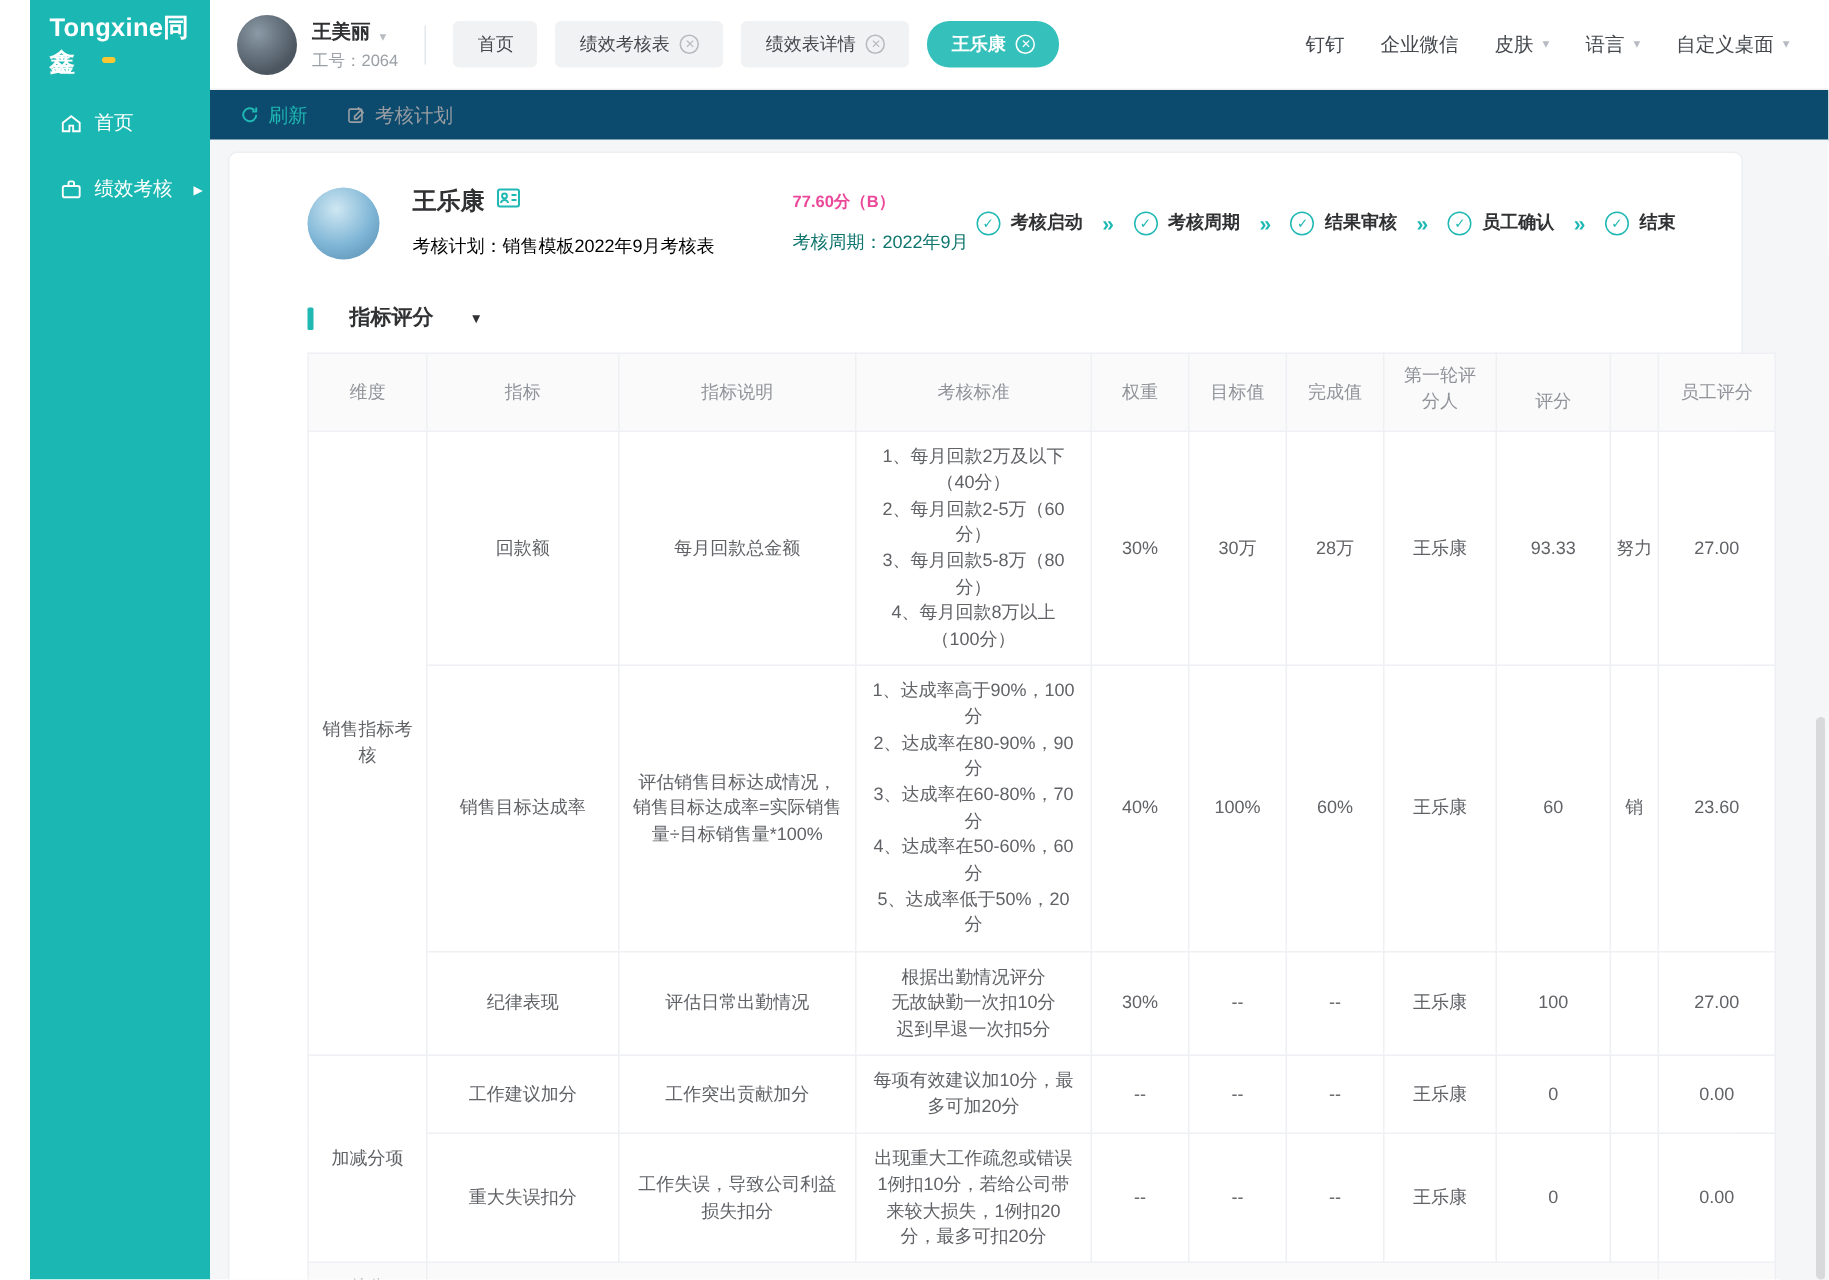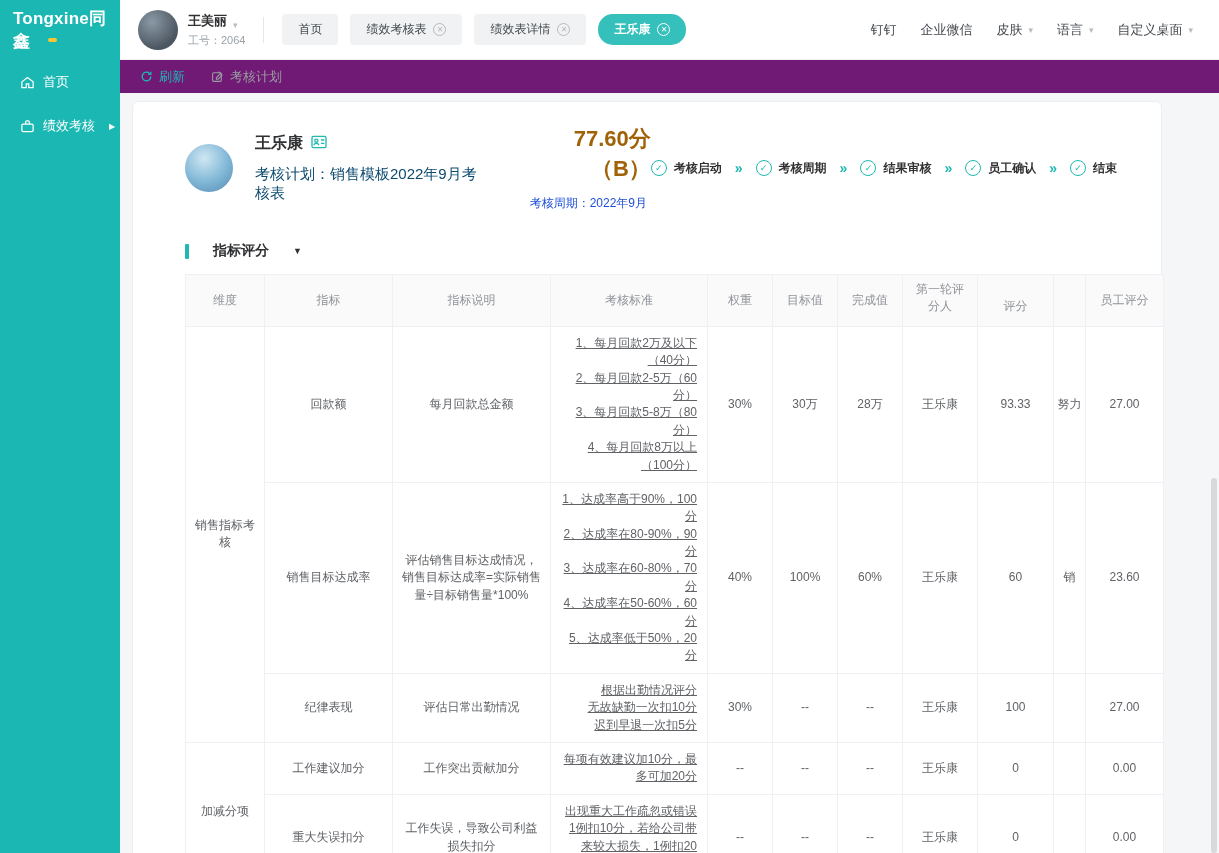--- a/index.html
+++ b/index.html
@@ -1,17 +1,17 @@
 <!DOCTYPE html>
 <html><head>
 <meta charset="utf-8">
 <style>
   * { margin:0; padding:0; box-sizing:border-box; }
   html,body { width:1219px; height:853px; overflow:hidden; font-family:"Liberation Sans","DejaVu Sans",sans-serif; background:#fff; }
-  .app { display:flex; width:100%; height:100%; }
+  .app { display:flex; width:100%; height:100%;padding-left:20px; }
 
   
   .sidebar { width:120px; background:#1bb7b2; color:#fff; flex-shrink:0; display:flex; flex-direction:column; }
   .logo { height:60px; display:flex; align-items:center; padding-left:13px; position:relative; }
   .logo-text { font-size:17px; font-weight:bold; letter-spacing:.2px; }
   .logo-dot { position:absolute; left:48px; top:38px; width:9px; height:4px; background:#f9c733; border-radius:2px; }
   .side-item { display:flex; align-items:center; gap:8px; height:44px; padding-left:20px; font-size:13px; cursor:pointer; }
   .side-item:first-of-type { margin-top:14px; }
   .side-item .s-ic { width:15px; height:15px; display:inline-flex; }
   .side-arrow { font-size:8px; margin-left:6px; }
@@ -28,59 +28,59 @@
   .v-divider { width:1px; height:26px; background:#e4e7ea; margin:0 18px; }
   .tabs { display:flex; align-items:center; gap:12px; }
   .tab { background:#f1f2f3; color:#45494e; font-size:12px; padding:7px 16px; border-radius:4px; display:flex; align-items:center; gap:7px; cursor:pointer; white-space:nowrap; }
   .tab.active { background:#35c0bb; color:#fff; border-radius:15px; font-weight:bold; }
   .tab-close { width:13px; height:13px; border:1px solid #b7babd; border-radius:50%; font-size:8px; line-height:11px; text-align:center; color:#b7babd; }
   .tab.active .tab-close { border-color:#ffffff; color:#ffffff; }
   .top-links { margin-left:auto; display:flex; align-items:center; gap:24px; font-size:13px; color:#45494e; }
   .top-link { display:flex; align-items:center; gap:6px; cursor:pointer; white-space:nowrap; }
   .link-caret { color:#b8bcc2; font-size:9px; }
 
-  .toolbar { height:34px; background:#701a75; border-bottom:1px solid #f3f4f5; display:flex; align-items:center; gap:26px; padding-left:20px; }
+  .toolbar { height:34px; background:#0c4a6e; border-bottom:1px solid #f3f4f5; display:flex; align-items:center; gap:26px; padding-left:20px; }
   .tool { display:flex; align-items:center; gap:6px; font-size:13px; cursor:pointer; }
   .tool.refresh { color:#1fb8b3; }
   .tool.modify { color:#9a9ea3; }
   .tool svg { display:block; }
 
   .content { flex:1; background:#f5f6f7; padding:7px 57px 0 12px; overflow:hidden; }
   .card { background:#fff; border:1px solid #ebeff1; border-radius:6px; padding:22px 4px 30px 52px; min-height:820px; }
 
   
   .emp { display:flex; align-items:center; padding-right:40px; }
   .av-emp { width:48px; height:48px; background:radial-gradient(circle at 40% 30%, #cfe7f2, #7fb6d6 55%, #5d93b5 90%); }
   .emp-name-col { margin-left:22px; }
   .emp-name-row { display:flex; align-items:center; gap:8px; }
   .emp-name { font-size:16px; font-weight:bold; color:#303133; }
-  .emp-plan { font-size:15px; color:#0c4a6e; margin-top:11px; }
+  .emp-plan { font-size:12px; color:#000000; margin-top:11px; }
   .emp-score-col { margin-left:52px; }
-  .emp-score { font-size:22px; font-weight:bold; color:#a16207;text-align:right; }
-  .emp-period { font-size:12px; color:#1d4ed8; margin-top:11px; }
+  .emp-score { font-size:11px; font-weight:bold; color:#ec4899; }
+  .emp-period { font-size:12px; color:#0f766e; margin-top:11px; }
   .steps { margin-left:auto; display:flex; align-items:center; gap:13px; }
   .step { display:flex; align-items:center; gap:7px; }
   .step-circle { width:16px; height:16px; border:1px solid #1fb8b3; border-radius:50%; color:#1fb8b3; font-size:9px; line-height:14px; text-align:center; flex-shrink:0; }
   .step-label { font-size:12px; color:#303133; font-weight:600; white-space:nowrap; }
   .step-sep { color:#1fb8b3; font-size:14px; font-weight:bold; }
 
   
   .section-title { display:flex; align-items:center; gap:24px; margin:30px 0 14px 0; }
   .accent { width:4px; height:15px; background:#1fb8b3; border-radius:1px; }
   .section-text { font-size:14px; font-weight:bold; color:#303133; }
   .section-caret { font-size:9px; color:#303133; }
 
   
   .tbl-wrap { width:978px; }
   table { border-collapse:collapse; table-layout:fixed; width:978px; font-size:12px; color:#606266; }
   th, td { border:1px solid #eef0f4; text-align:center; padding:6px 8px; vertical-align:middle; line-height:1.45; }
   thead th { background:#fafafa; color:#909399; font-weight:normal; height:48px; }
   thead th.sub { vertical-align:bottom; padding-bottom:10px; }
   tbody td { background:#fff; }
-  .criteria-cell { text-align:right; padding:8px 10px;text-decoration:underline; }
+  .criteria-cell { text-align:center; padding:8px 10px; }
   .criteria-line { display:block; }
   .frag-cell { overflow:hidden; white-space:nowrap; padding:6px 2px; }
   tr.total-row td { background:#fafafa; height:34px; }
   .total-val { color:#1fb8b3; }
   .r-tall td { height:72px; }
 
   
   .v-scrollbar { position:fixed; right:2px; top:478px; width:6px; height:375px; background:#d7d9db; border-radius:3px; }
 </style>
 </head>

